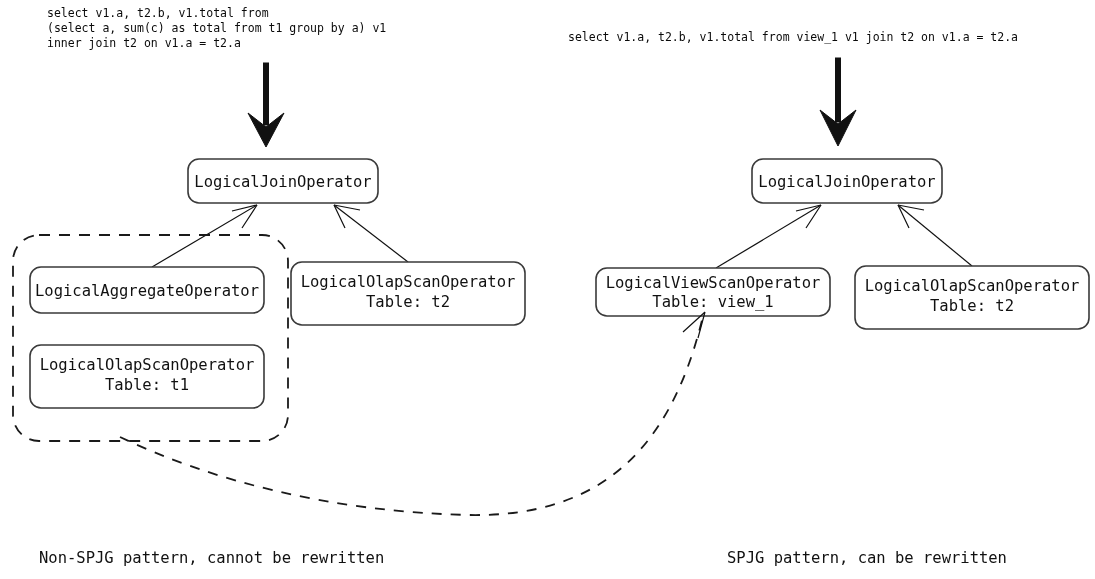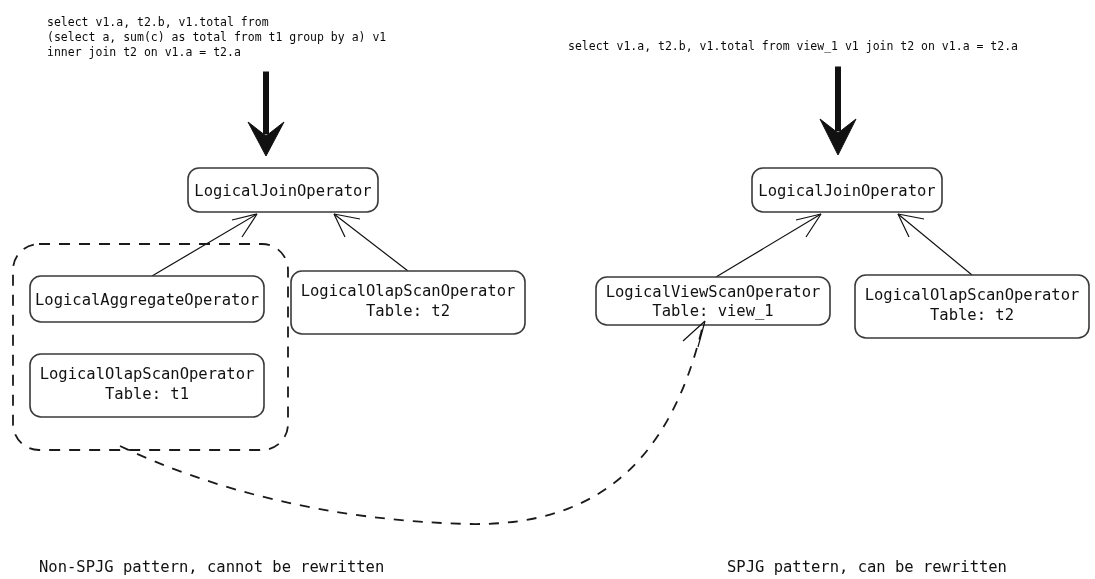--- a/index.html
+++ b/index.html
@@ -10,21 +10,20 @@
   body {
     width: 1095px;
     height: 579px;
     overflow: hidden;
     font-family: "DejaVu Sans Mono", monospace;
   }
   #diagram-root {
     position: relative;
     width: 1095px;
     height: 544px;
-    margin-top: 9px;
   }
   svg#diagram-canvas {
     position: absolute;
     top: 0;
     left: 0;
     width: 1095px;
     height: 579px;
   }
   .sql-text {
     font-family: "DejaVu Sans Mono", monospace;

